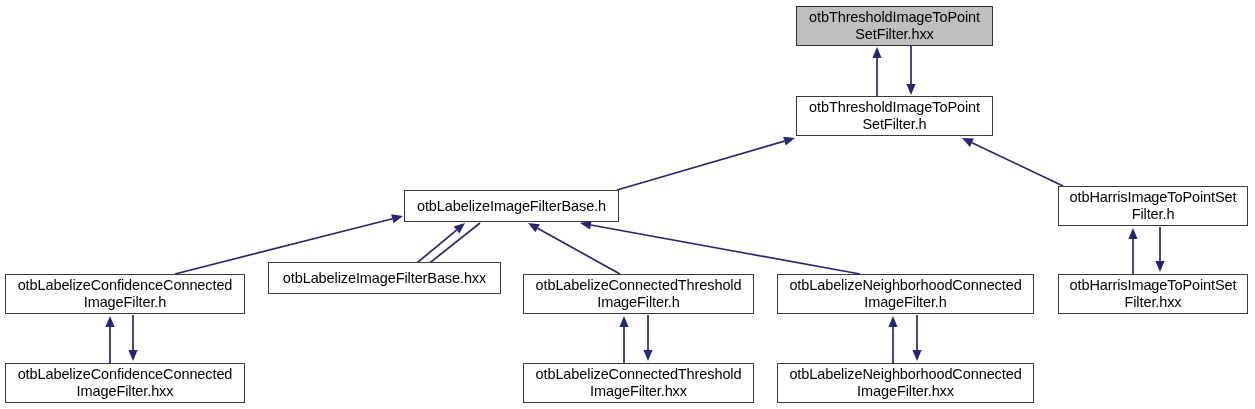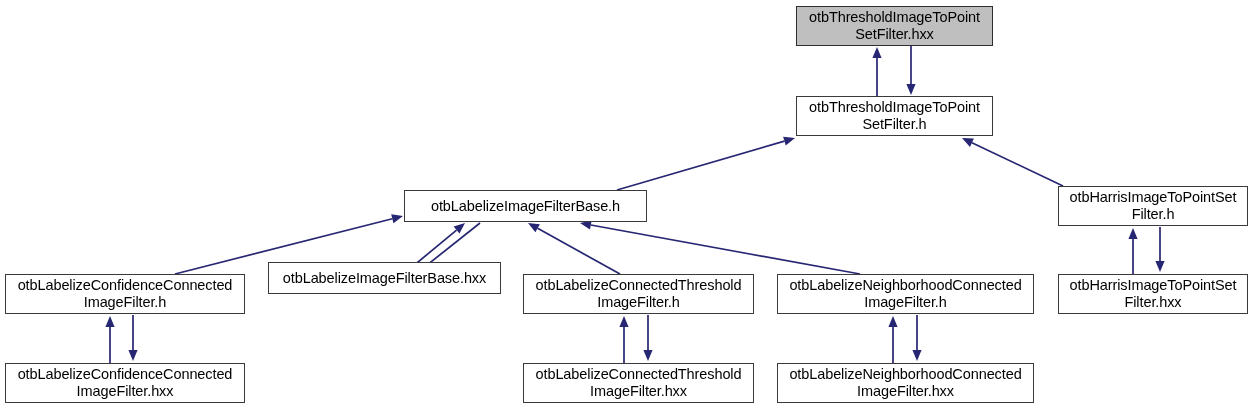--- a/index.html
+++ b/index.html
@@ -123,21 +123,21 @@
         <line x1="917" y1="315" x2="917" y2="350" stroke="#262673" stroke-width="1.7"></line>
         <polygon points="917,361 912.4,350 921.6,350" fill="#262673"></polygon>
       </g>
     </svg>
 
   <div id="node-layer">
       <div class="node highlight" style="left: 796px; top: 6px; width: 197px; height: 40px;"><span class="node-label">otbThresholdImageToPoint
 SetFilter.hxx</span></div>
       <div class="node" style="left: 796px; top: 96px; width: 197px; height: 40px;"><span class="node-label">otbThresholdImageToPoint
 SetFilter.h</span></div>
-      <div class="node" style="left: 404px; top: 190px; width: 243px; height: 32px; text-align: center;"><span class="node-label">otbLabelizeImageFilterBase.h</span></div>
+      <div class="node" style="left: 404px; top: 190px; width: 215px; height: 32px; text-align: center;"><span class="node-label">otbLabelizeImageFilterBase.h</span></div>
       <div class="node" style="left: 1058px; top: 186px; width: 190px; height: 40px;"><span class="node-label">otbHarrisImageToPointSet
 Filter.h</span></div>
       <div class="node" style="left: 5px; top: 274px; width: 240px; height: 40px;"><span class="node-label">otbLabelizeConfidenceConnected
 ImageFilter.h</span></div>
       <div class="node" style="left: 268px; top: 262px; width: 233px; height: 32px;"><span class="node-label">otbLabelizeImageFilterBase.hxx</span></div>
       <div class="node" style="left: 523px; top: 274px; width: 231px; height: 40px;"><span class="node-label">otbLabelizeConnectedThreshold
 ImageFilter.h</span></div>
       <div class="node" style="left: 777px; top: 274px; width: 257px; height: 40px;"><span class="node-label">otbLabelizeNeighborhoodConnected
 ImageFilter.h</span></div>
       <div class="node" style="left: 1058px; top: 274px; width: 190px; height: 40px;"><span class="node-label">otbHarrisImageToPointSet

